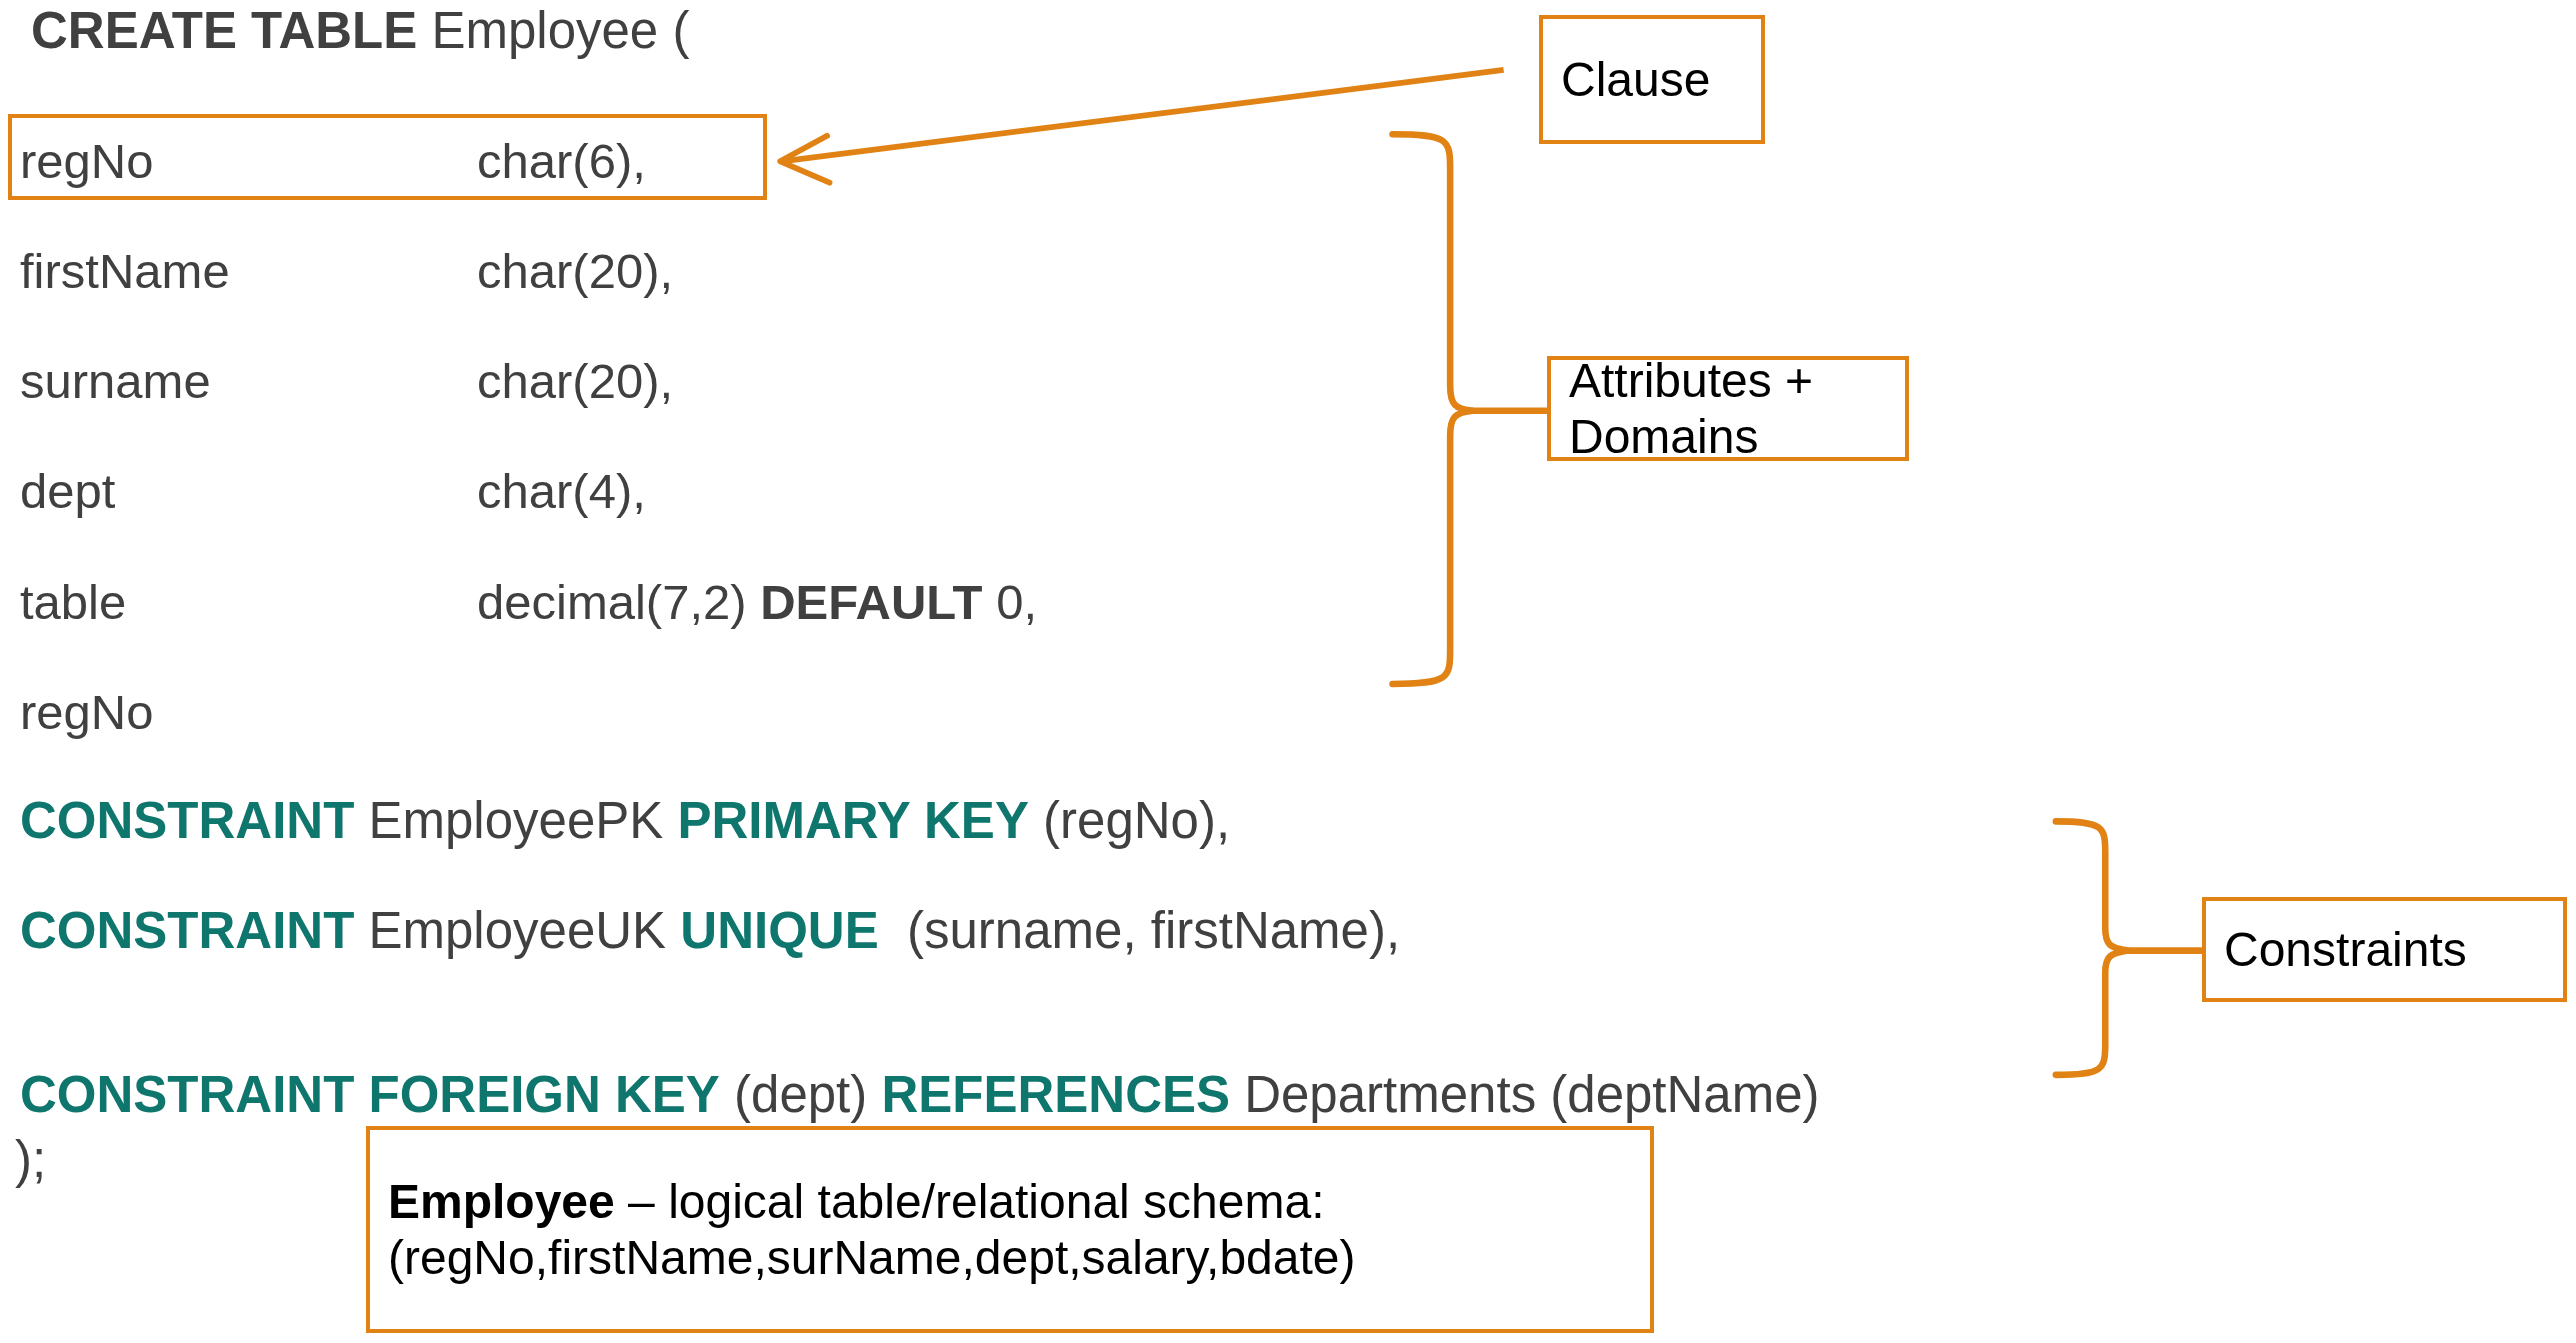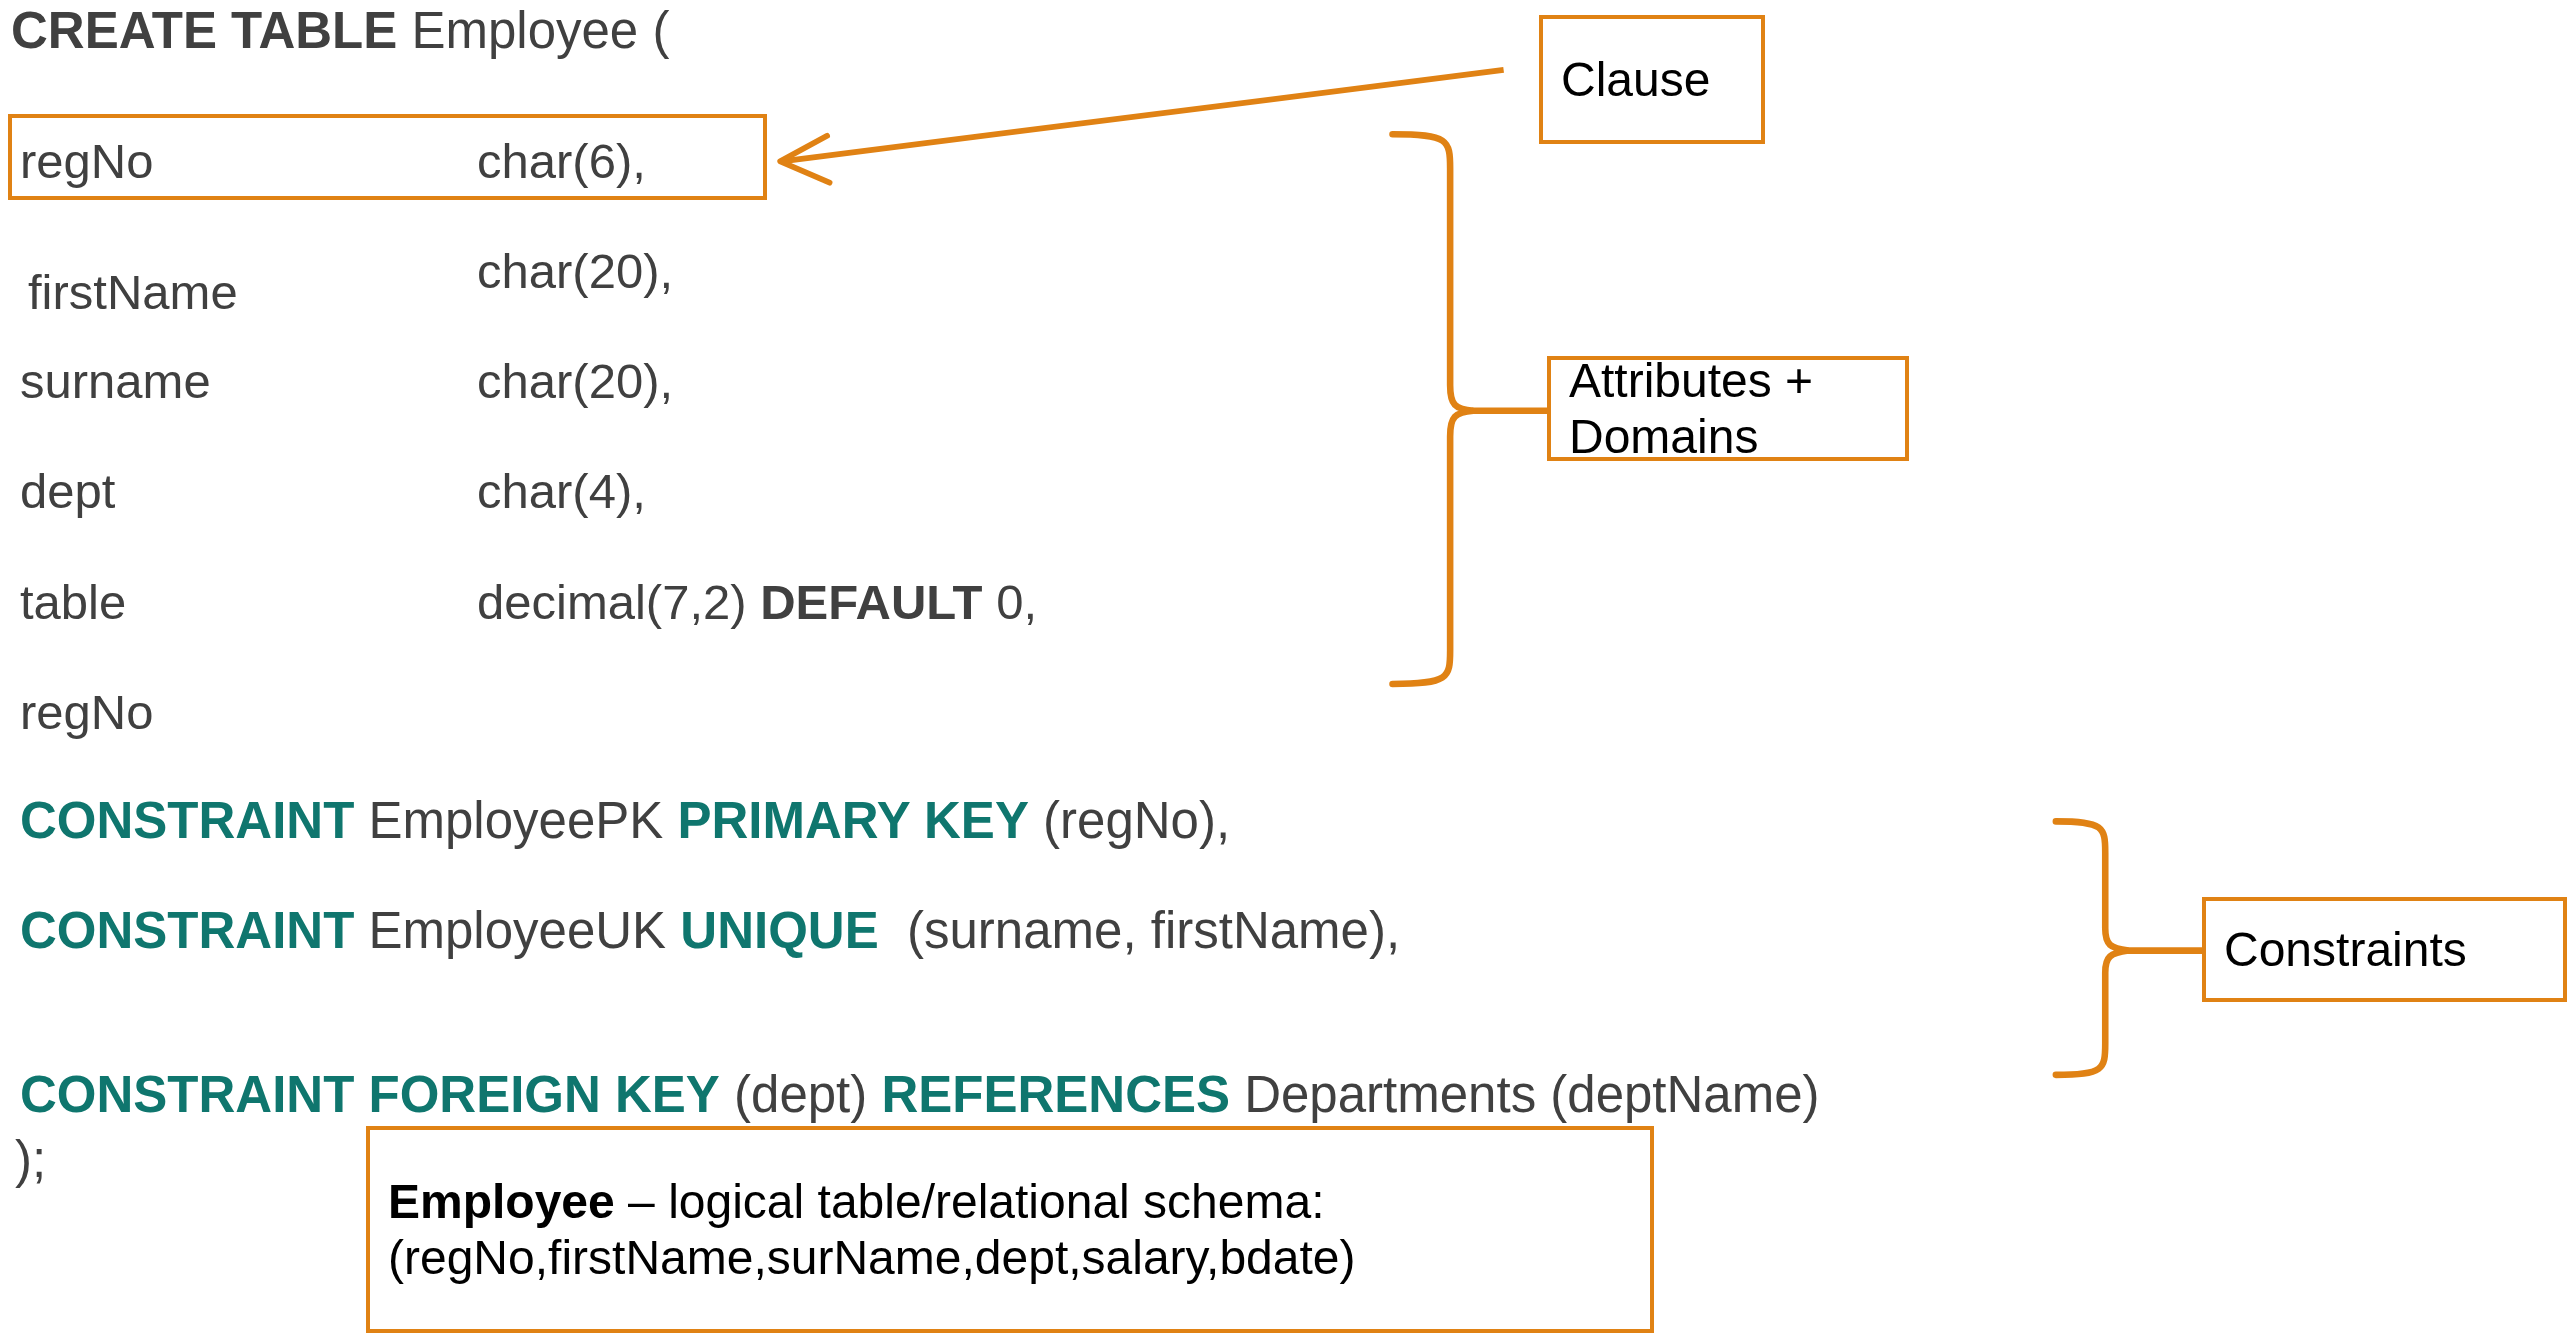--- a/index.html
+++ b/index.html
@@ -106,30 +106,30 @@
                C 2556 998 2558 1005 2558 1036
                L 2558 1128
                C 2558 1148 2564 1152 2586 1155
                C 2564 1158 2558 1162 2558 1182
                L 2558 1268
                C 2558 1299 2556 1306 2498 1306" fill="none" stroke="#E08214" stroke-width="8" stroke-linecap="round"></path>
       <path d="M 2586 1155 L 2676 1155" fill="none" stroke="#E08214" stroke-width="8" stroke-linecap="round"></path>
     </g>
   </svg>
 
-  <div class="code-line" style="left:11px; top:5px;">
+  <div class="code-line" style="left:31px; top:5px;">
     <span class="kw-bold">CREATE TABLE</span><span class="plain">&nbsp;</span><span class="plain">Employee</span><span class="plain">&nbsp;</span><span class="plain">(</span>
   </div>
 
   <div class="hl-box" style="left:8.2px; top:114px; width:759px; height:86px;"></div>
 
   <div class="attr-name" style="left:20px; top:137px;">regNo</div>
   <div class="attr-type" style="left:477px; top:137px;"><span>char(6),</span></div>
 
-  <div class="attr-name" style="left:28px; top:247px;margin-top:21px;">firstName</div>
+  <div class="attr-name" style="left:20px; top:247px;">firstName</div>
   <div class="attr-type" style="left:477px; top:247px;"><span>char(20),</span></div>
 
   <div class="attr-name" style="left:20px; top:357px;">surname</div>
   <div class="attr-type" style="left:477px; top:357px;"><span>char(20),</span></div>
 
   <div class="attr-name" style="left:20px; top:467px;">dept</div>
   <div class="attr-type" style="left:477px; top:467px;"><span>char(4),</span></div>
 
   <div class="attr-name" style="left:20px; top:578px;">table</div>
   <div class="attr-type" style="left:477px; top:578px;"><span class="plain">decimal(7,2)</span><span class="plain">&nbsp;</span><span class="kw-bold">DEFAULT</span><span class="plain">&nbsp;</span><span class="plain">0,</span></div>

